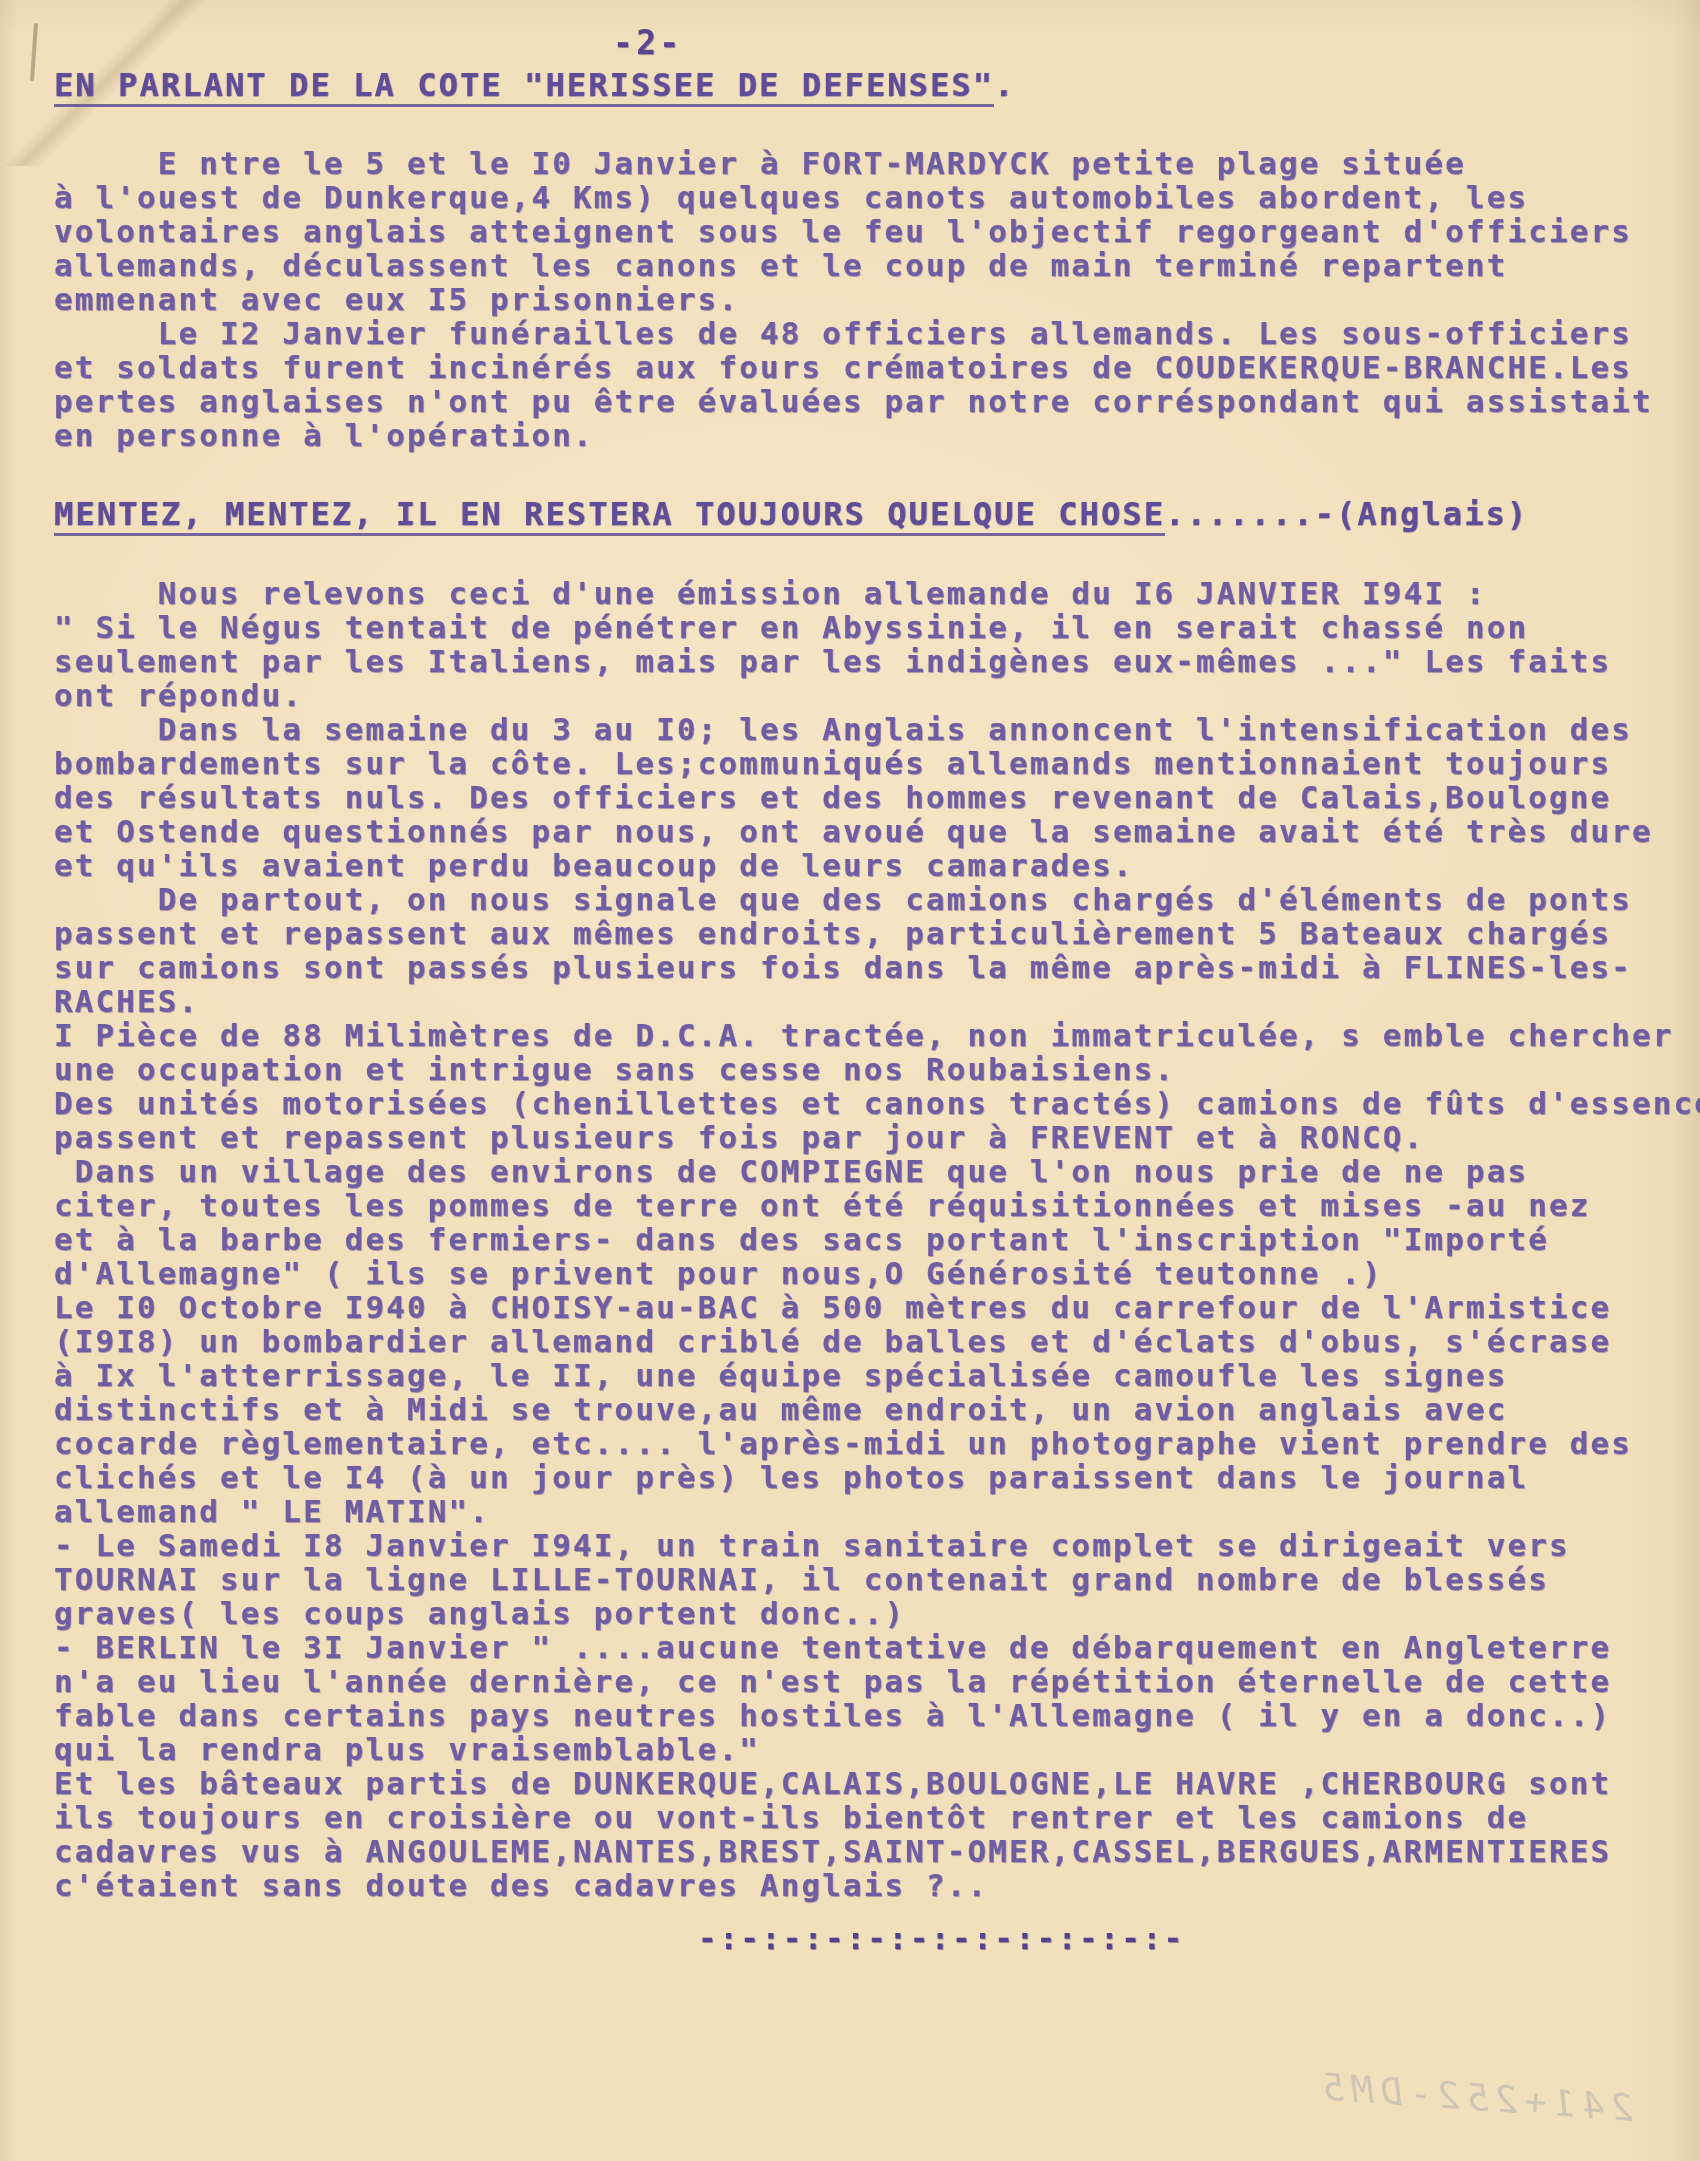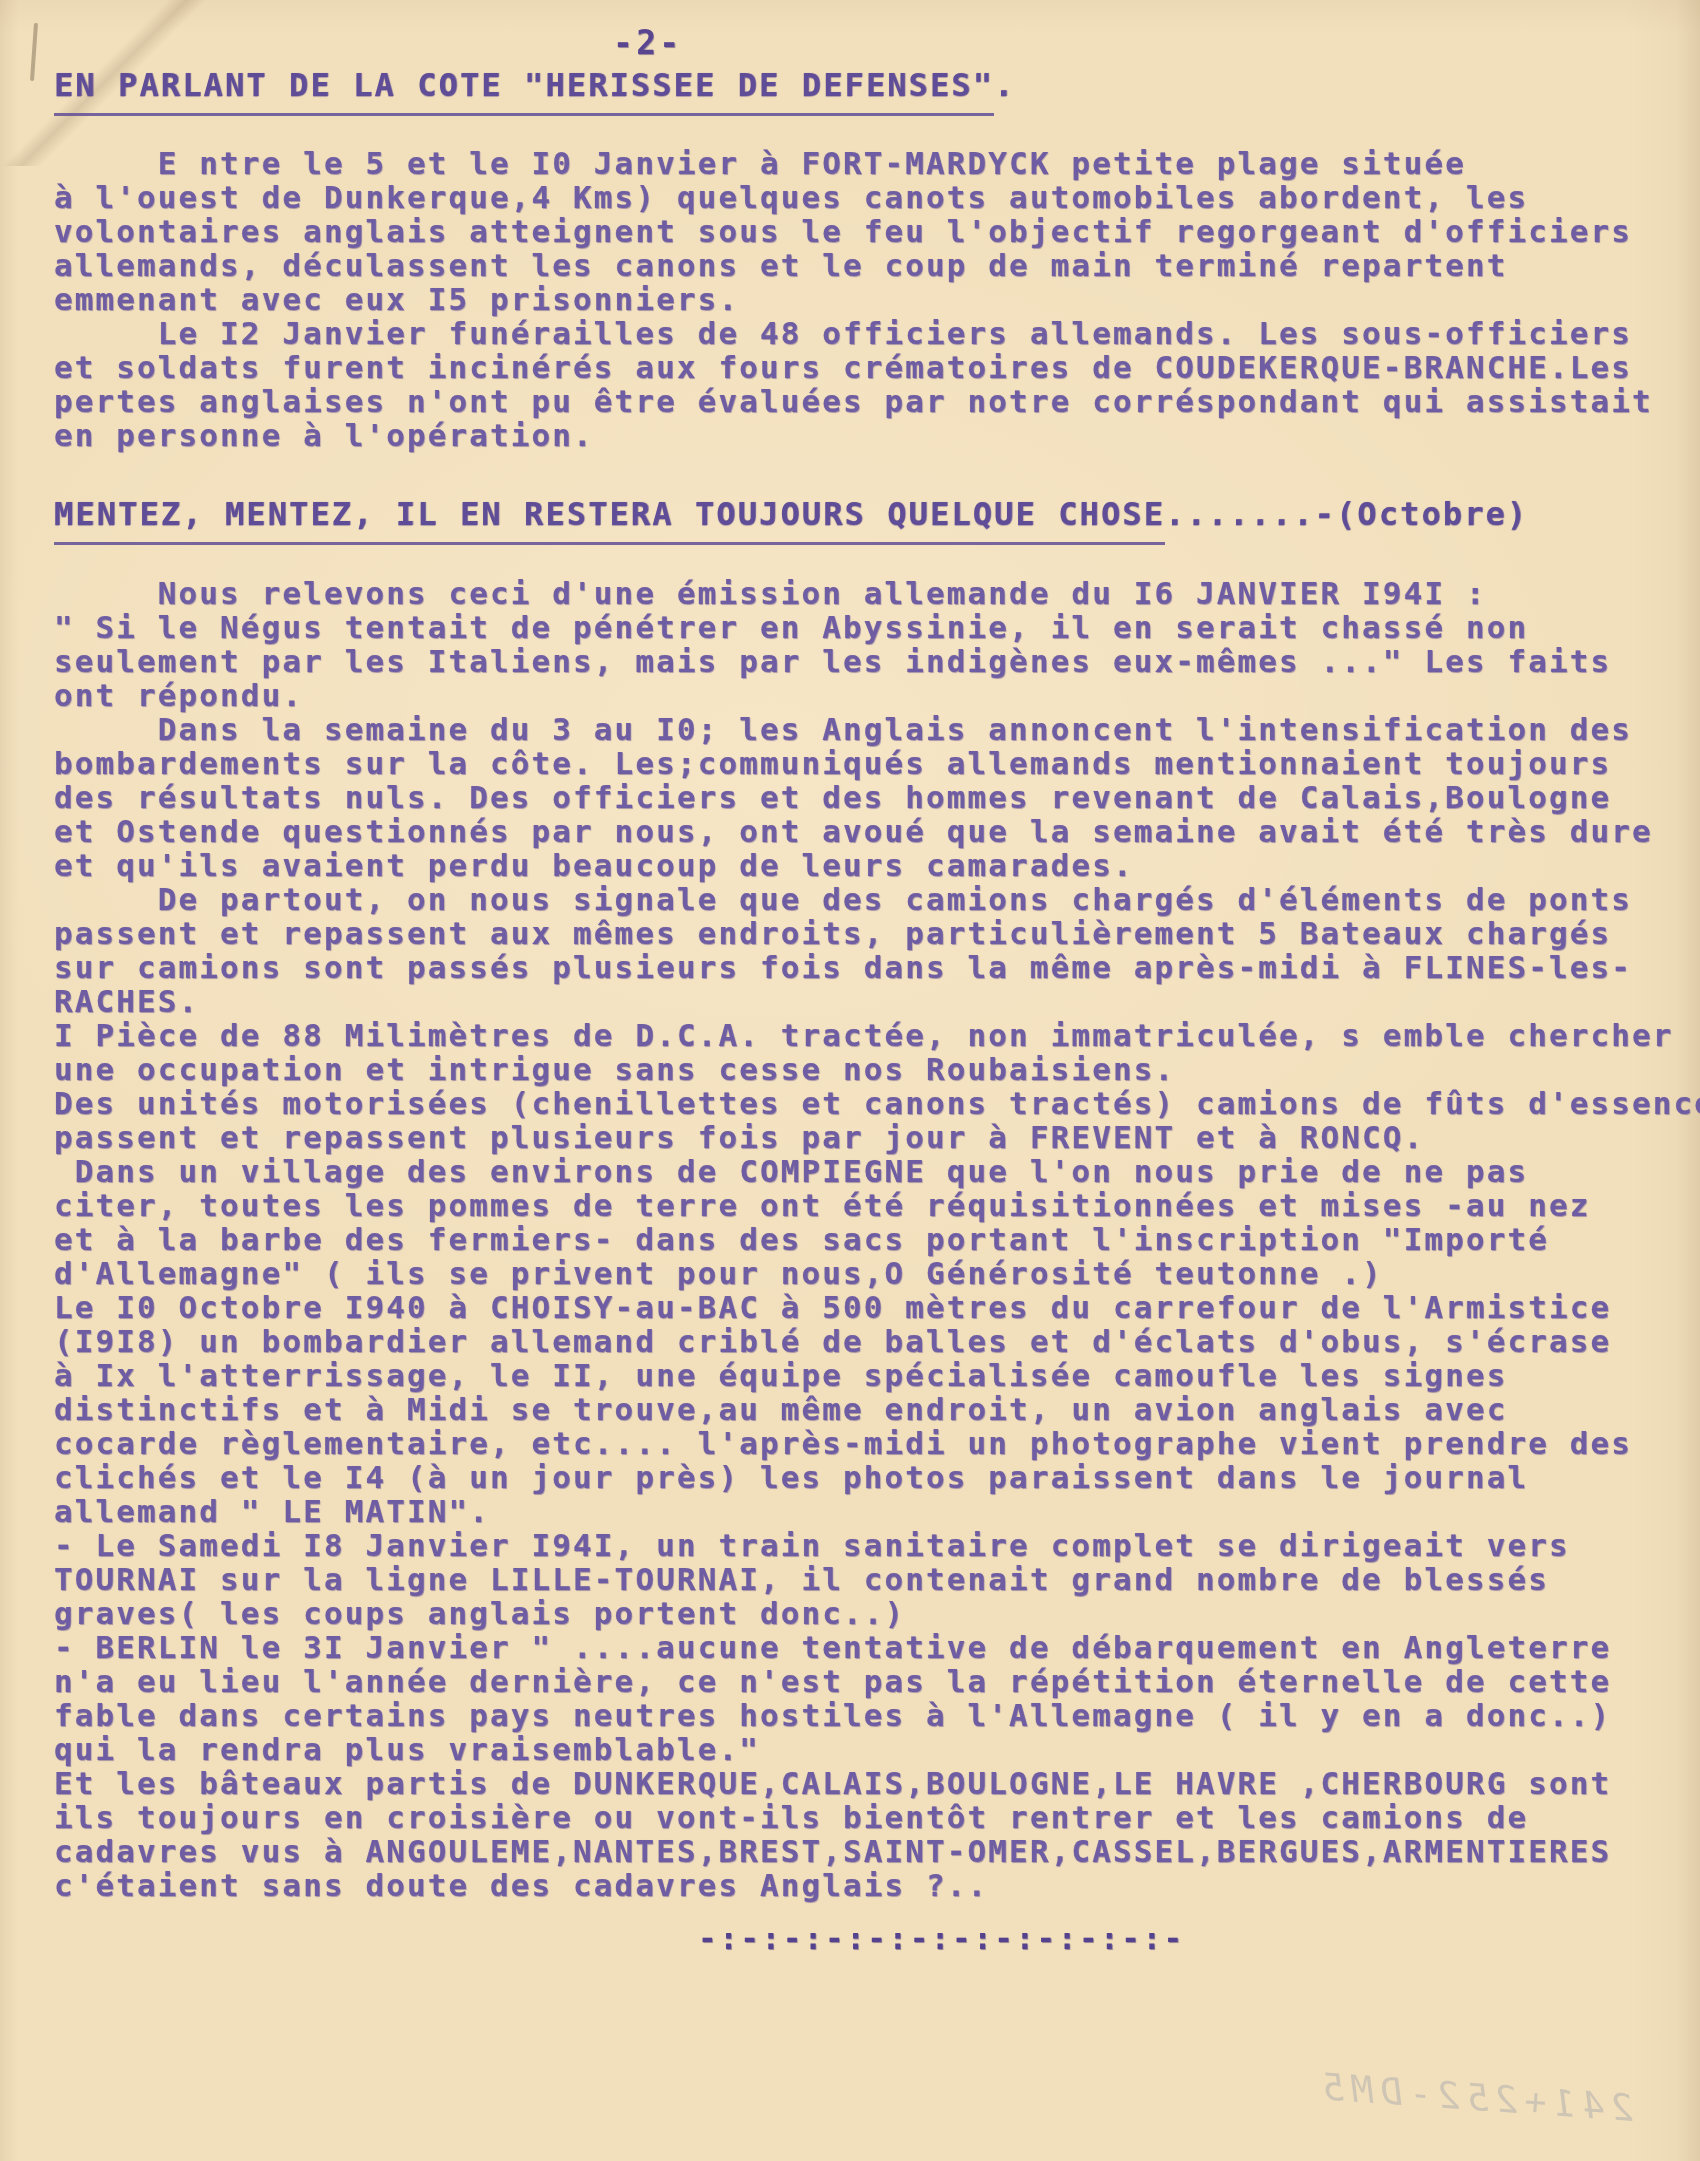--- a/index.html
+++ b/index.html
@@ -40,21 +40,21 @@
   }
   .heading{
     font-size:32px;font-weight:bold;letter-spacing:2.1px;
     color:#604d97;
     text-shadow:0.8px 0 0.8px rgba(70,50,130,0.55), 0 0.8px 0.8px rgba(70,50,130,0.35);
     white-space:pre;
     height:48px;
   }
   .heading .u{
     border-bottom:3.3px solid rgba(96,77,151,0.85);
-    padding-bottom:9px;
+    padding-bottom:0;
   }
   .para .line{
     font-size:31px;font-weight:bold;letter-spacing:2.1px;line-height:34px;
     white-space:pre;
     text-shadow:0.7px 0.5px 0.8px rgba(80,60,135,0.45), -0.3px 0 0.7px rgba(80,60,135,0.25);
   }
   .separator{
     margin-top:18.3px;
     margin-left:644px;
     font-size:31px;font-weight:bold;letter-spacing:2.5px;
@@ -89,21 +89,21 @@
         <div class="line">allemands, déculassent les canons et le coup de main terminé repartent</div>
         <div class="line">emmenant avec eux I5 prisonniers.</div>
       </div>
       <div class="block para">
         <div class="line">     Le I2 Janvier funérailles de 48 officiers allemands. Les sous-officiers</div>
         <div class="line">et soldats furent incinérés aux fours crématoires de COUDEKERQUE-BRANCHE.Les</div>
         <div class="line">pertes anglaises n'ont pu être évaluées par notre corréspondant qui assistait</div>
         <div class="line">en personne à l'opération.</div>
       </div>
       <div class="block spacer" style="height: 43px;"></div>
-      <div class="block heading"><span class="u">MENTEZ, MENTEZ, IL EN RESTERA TOUJOURS QUELQUE CHOSE</span><span>.......-(Octobre)</span></div>
+      <div class="block heading"><span class="u">MENTEZ, MENTEZ, IL EN RESTERA TOUJOURS QUELQUE CHOSE</span><span>.......-(Anglais)</span></div>
       <div class="block spacer" style="height: 33px;"></div>
       <div class="block para">
         <div class="line">     Nous relevons ceci d'une émission allemande du I6 JANVIER I94I :</div>
         <div class="line">" Si le Négus tentait de pénétrer en Abyssinie, il en serait chassé non</div>
         <div class="line">seulement par les Italiens, mais par les indigènes eux-mêmes ..." Les faits</div>
         <div class="line">ont répondu.</div>
       </div>
       <div class="block para">
         <div class="line">     Dans la semaine du 3 au I0; les Anglais annoncent l'intensification des</div>
         <div class="line">bombardements sur la côte. Les;communiqués allemands mentionnaient toujours</div>

